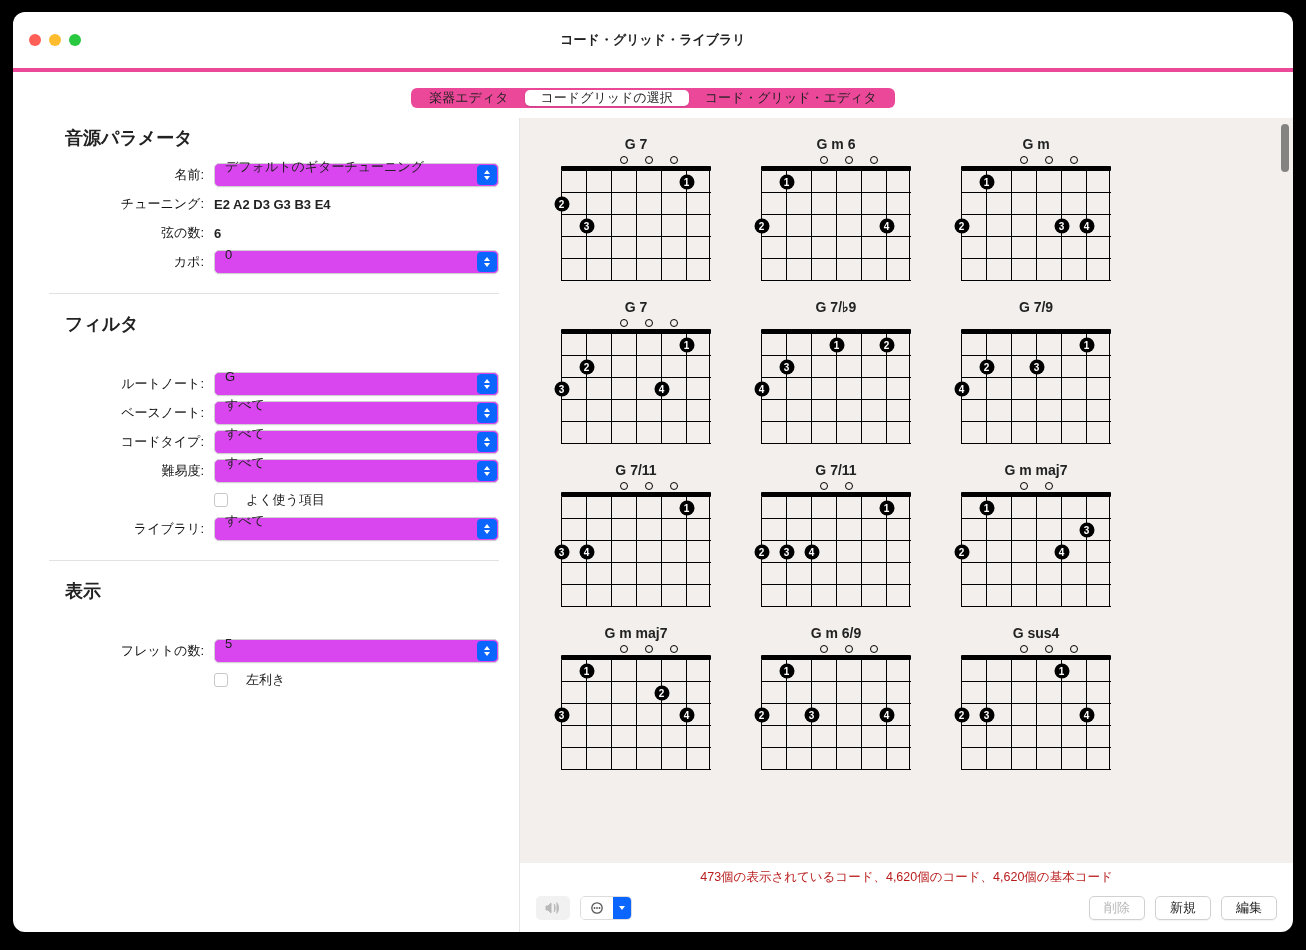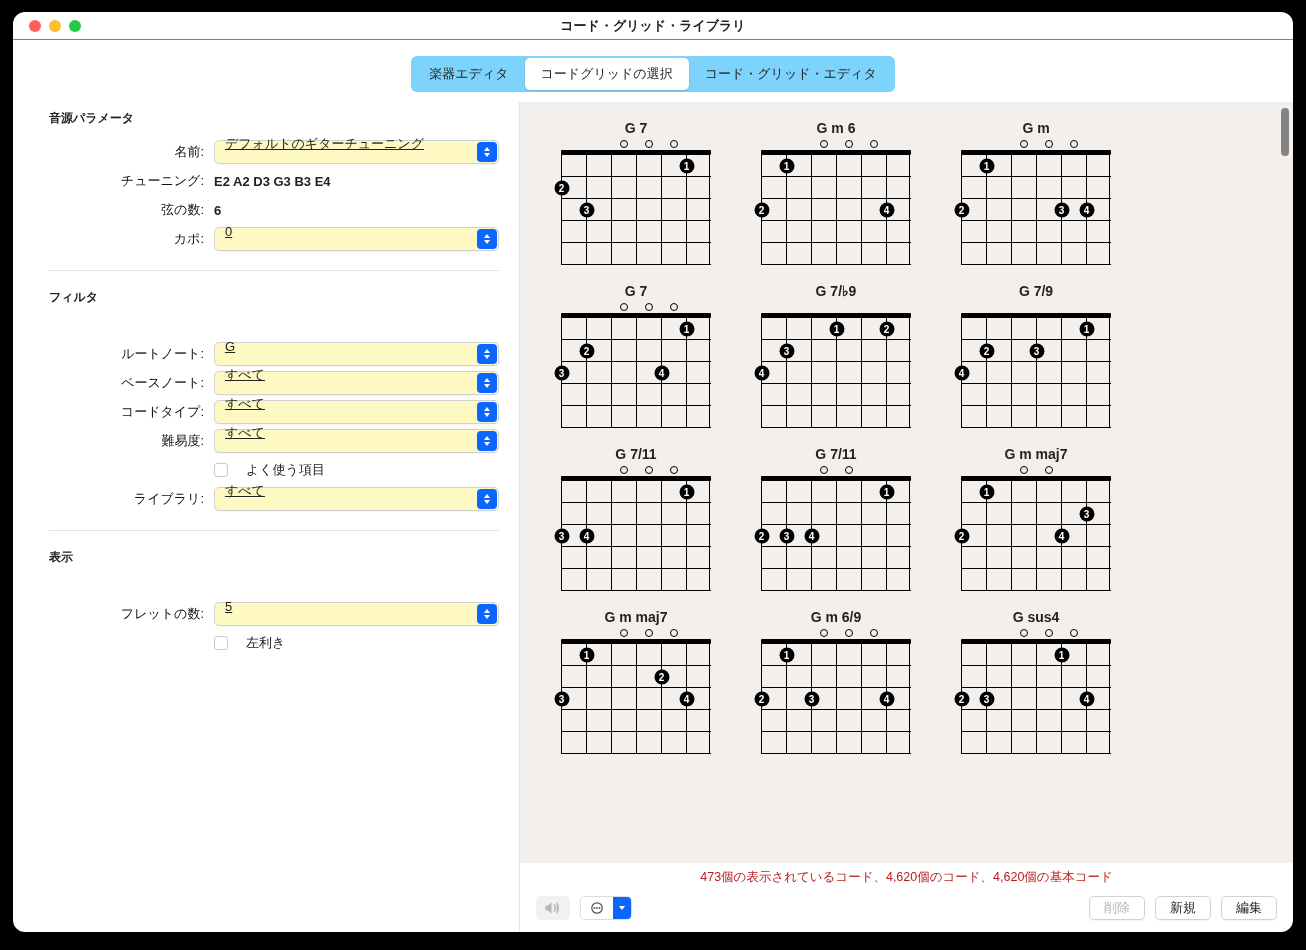--- a/index.html
+++ b/index.html
@@ -17,26 +17,26 @@
     width: 1280px;
     height: 920px;
     background: #fff;
     border-radius: 12px;
     box-shadow: 0 12px 40px rgba(0,0,0,.4);
     display: flex;
     flex-direction: column;
     overflow: hidden;
   }
   .titlebar {
-    height: 28px;
+    height: 60px;
     display: flex;
     align-items: center;
     justify-content: center;
     position: relative;
-    border-bottom: 1px solid #ec4899;
+    border-bottom: 4px solid #ec4899;
     flex-shrink: 0;
   }
   .traffic {
     position: absolute;
     left: 16px;
     display: flex;
     gap: 8px;
   }
   .light { width: 12px; height: 12px; border-radius: 50%; }
   .light.red { background: #ff5f57; }
@@ -44,24 +44,24 @@
   .light.green { background: #28c840; }
   .title { font-weight: 600; }
   .tabs-bar {
     display: flex;
     justify-content: center;
     padding: 16px 0 10px;
     flex-shrink: 0;
   }
   .segmented {
     display: flex;
-    background: #7dd3fc;
+    background: #ec4899;
     border-radius: 6px;
     padding: 2px;
-    height: 36px;
+    height: 20px;
   }
   .segmented .seg {
     padding: 2px 16px;
     font-size: 13px;
     border-radius: 5px;
     color: #222;
     display: flex;
     align-items: center;
   }
   .segmented .seg.active {
@@ -74,48 +74,47 @@
     min-height: 0;
   }
   .sidebar {
     width: 506px;
     padding: 0 20px 20px 36px;
     overflow: auto;
     flex-shrink: 0;
   }
   .section-title {
     font-weight: 700;
-    font-size: 12px;
-    margin: 8px 0 12px;
+    font-size: 18px;
+    margin: 8px 16px 12px;
   }
   .row {
     display: flex;
     align-items: center;
     margin: 3px 0;
     min-height: 26px;
   }
   .lbl {
     width: 155px;
     text-align: right;
     margin-right: 10px;
     color: #111;
   }
   .val { flex: 1; font-weight: bold; }
   .select {
     position: relative;
     display: flex;
     align-items: center;
     height: 24px;
-    background: #fef9c3;
+    background: #d946ef;
     border: 1px solid #d1d1d1;
     border-radius: 5px;
     box-shadow: 0 1px 1px rgba(0,0,0,.04);
     flex: 1;
     padding: 0 28px 16px 10px;
-    text-decoration: underline;
   }
   .select .select-value { font-size: 13px; }
   .select .chevrons {
     position: absolute;
     right: 1px; top: 1px; bottom: 1px;
     width: 20px;
     background: #0a66ff;
     border-radius: 4px;
     display: flex;
     flex-direction: column;

